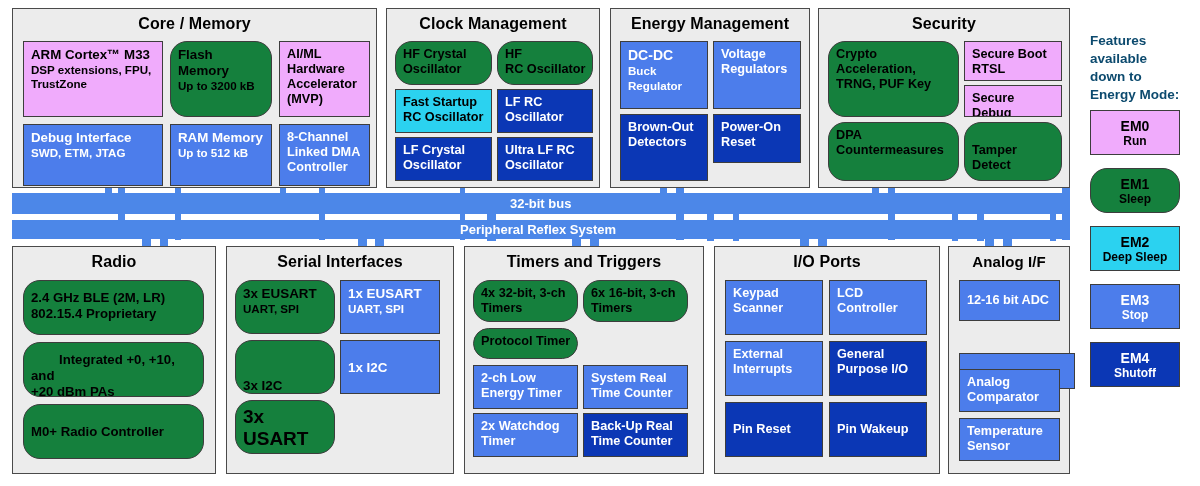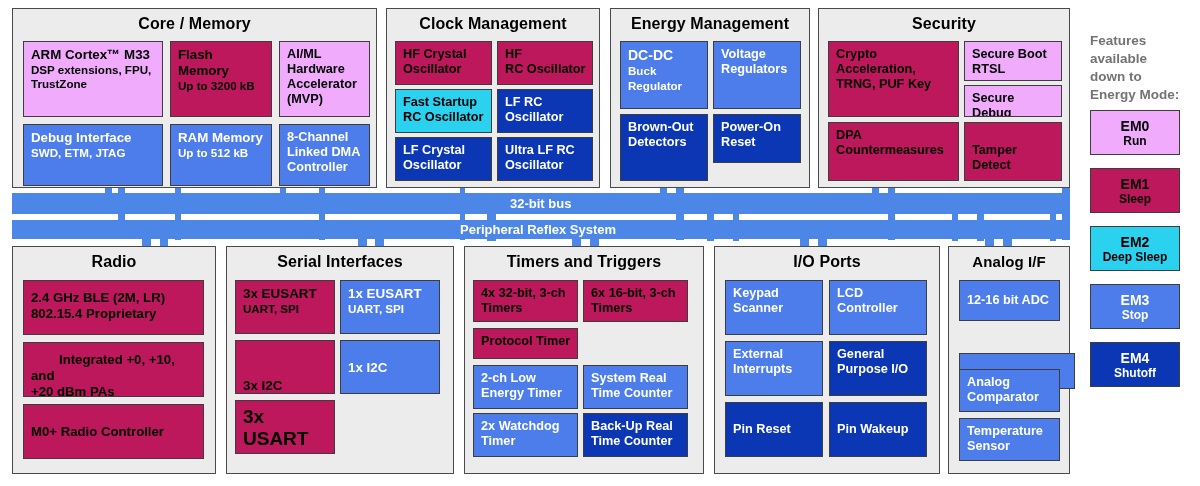--- a/index.html
+++ b/index.html
@@ -44,21 +44,21 @@
     font-weight: bold;
     line-height: 1.18;
     overflow: hidden;
   }
   .blk .sub {
     font-size: 11.6px;
     font-weight: bold;
     display: block;
   }
   .em0 { background: #f0abfc; color: #000; }
-  .em1 { background: #be185d; color: #000; }
+  .em1 { background: #15803d; color: #000; border-radius: 17px; }
   .em2 { background: #2BD2F0; color: #000; }
   .em3 { background: #4C7DEB; color: #fff; }
   .em4 { background: #0B37B5; color: #fff; }
 
   
   .bus {
     position: absolute;
     background: #4C87E8;
     z-index: 2;
   }
@@ -73,21 +73,21 @@
   .stub { position: absolute; background: #4C87E8; z-index: 3; }
 
   
   .legend-title {
     position: absolute;
     left: 1090px; top: 32px;
     width: 95px;
     font-size: 13.5px;
     font-weight: bold;
     line-height: 1.33;
-    color: #737373;
+    color: #0c4a6e;
   }
   .legend-box {
     position: absolute;
     left: 1090px;
     width: 90px;
     height: 45px;
     border: 1.4px solid #3d3d3d;
     box-sizing: border-box;
     text-align: center;
     padding-top: 7px;

